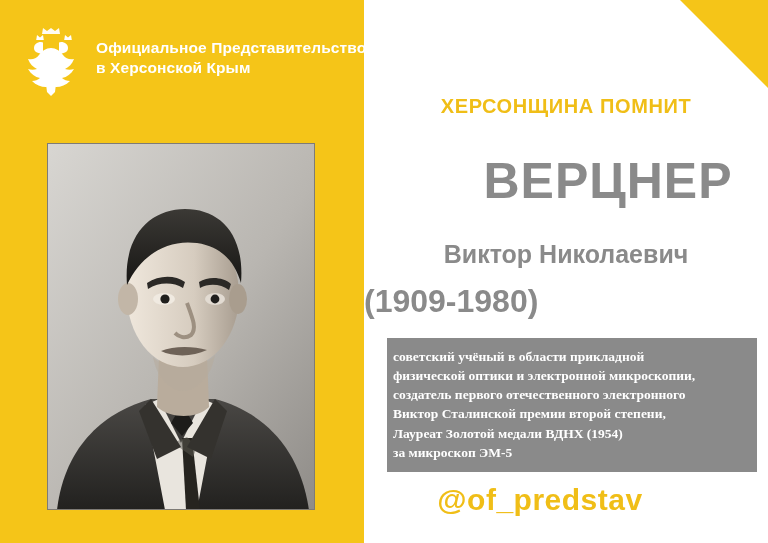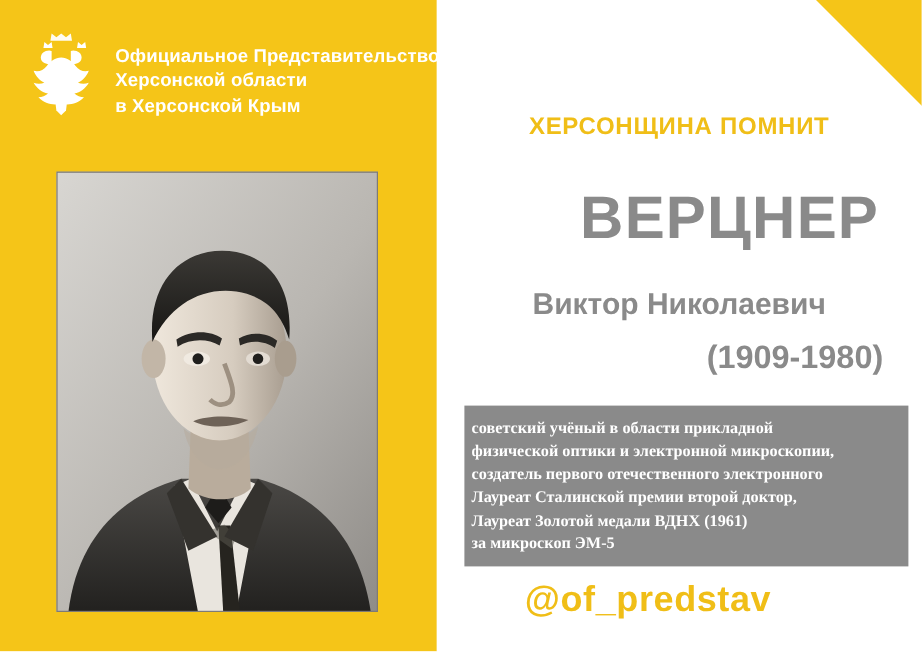--- a/index.html
+++ b/index.html
@@ -112,23 +112,23 @@
     text-align: center;
     color: #8a8a8a;
     font-size: 25px;
     font-weight: bold;
   }
   .years {
     position: absolute;
     left: 364px;
     top: 283px;
     width: 372px;
-    text-align: right;
+    text-align: left;
     color: #8a8a8a;
-    font-size: 27px;
+    font-size: 32px;
     font-weight: bold;
   }
   .bio-box {
     position: absolute;
     left: 387px;
     top: 338px;
     width: 358px;
     padding: 9px 6px 10px 6px;
     background: #8a8a8a;
     color: #ffffff;
@@ -174,21 +174,20 @@
 
         <path d="M31 34 c4 0 8 1 8 1 l0 12 c0 6 -4 10 -8 12 -4 -2 -8 -6 -8 -12 l0 -12 c0 0 4 -1 8 -1 z" fill="#f5c518" opacity="0.0"></path>
 
         <path d="M26 58 l10 0 -1 8 -4 4 -4 -4 z"></path>
       </g>
     </svg>
   </div>
 
   <div class="org-title">
     <div>Официальное Представительство</div>
-    <div>Херсонской области</div>
     <div>в Херсонской Крым</div>
   </div>
 
   <div class="portrait-frame">
     <svg viewBox="0 0 268 367" width="268" height="367" aria-hidden="true">
       <defs>
         <linearGradient id="bg" x1="0" y1="0" x2="1" y2="1">
           <stop offset="0%" stop-color="#d8d6d2"></stop>
           <stop offset="55%" stop-color="#b9b6b1"></stop>
           <stop offset="100%" stop-color="#8f8c88"></stop>
@@ -249,20 +248,20 @@
 
   <div class="kicker">ХЕРСОНЩИНА ПОМНИТ</div>
   <div class="surname">ВЕРЦНЕР</div>
   <div class="firstname">Виктор Николаевич</div>
   <div class="years">(1909-1980)</div>
 
   <div class="bio-box">
     <div>советский учёный в области прикладной</div>
     <div>физической оптики и электронной микроскопии,</div>
     <div>создатель первого отечественного электронного</div>
-    <div>Лауреат Сталинской премии второй доктор,</div>
-    <div>Лауреат Золотой медали ВДНХ (1961)</div>
+    <div>Виктор Сталинской премии второй степени,</div>
+    <div>Лауреат Золотой медали ВДНХ (1954)</div>
     <div>за микроскоп ЭМ-5</div>
   </div>
 
   <div class="handle">@of_predstav</div>
 
 </div>
 
 </body></html>

